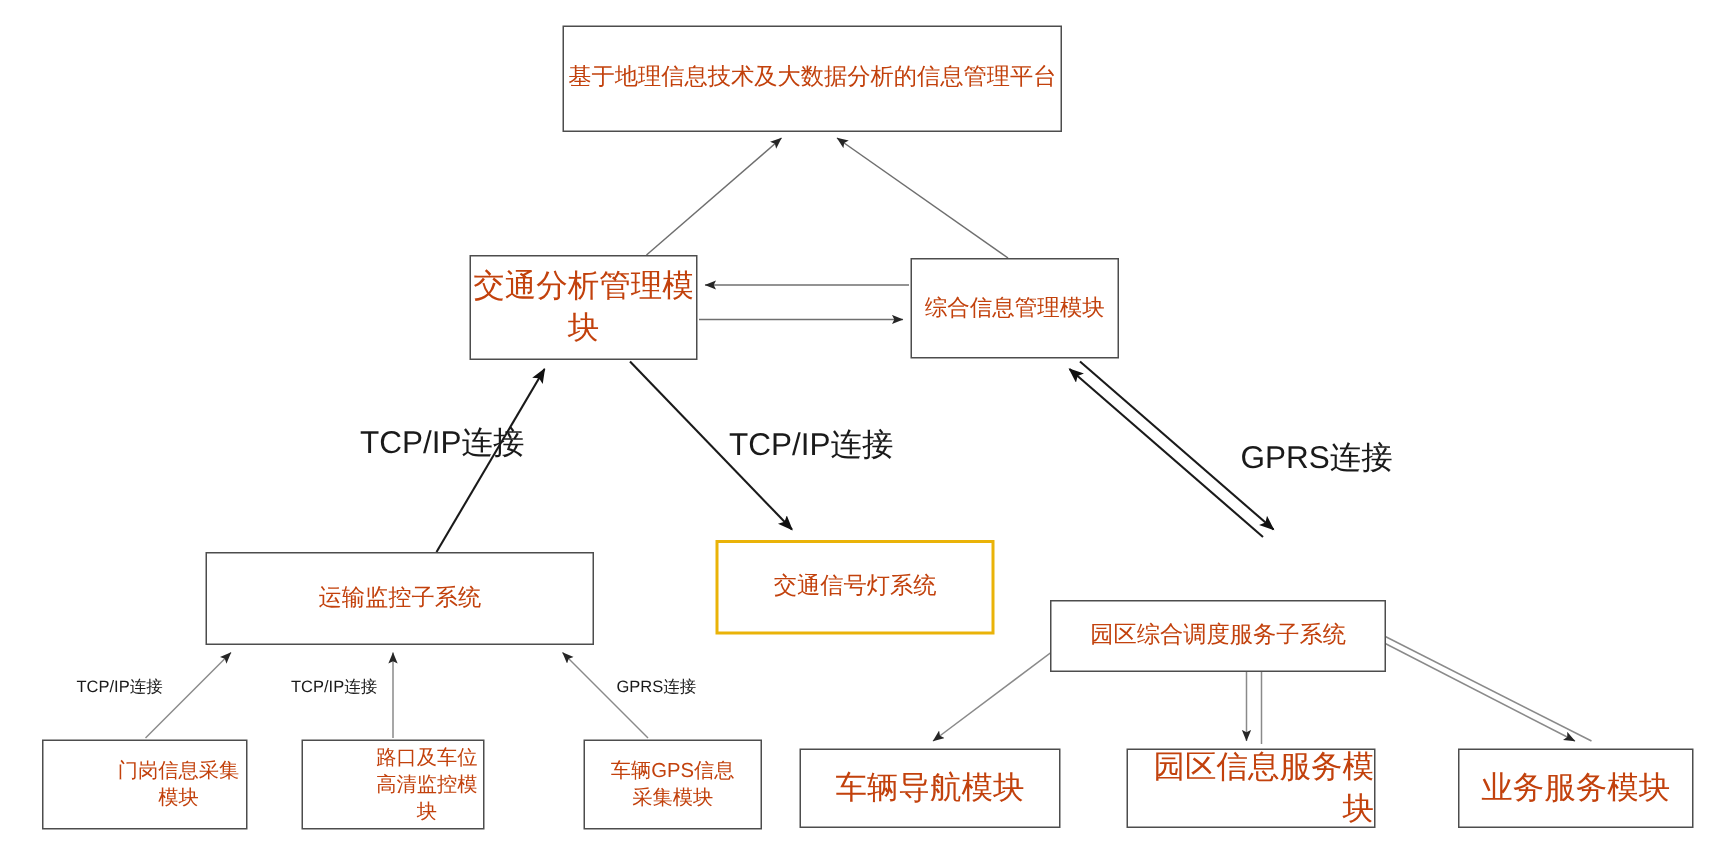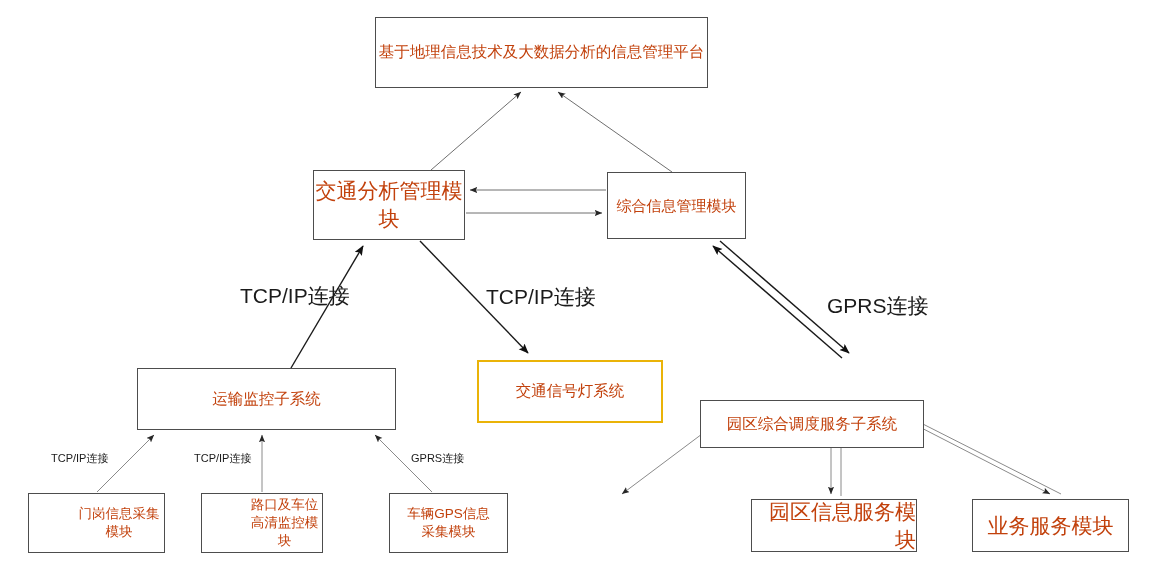--- a/index.html
+++ b/index.html
@@ -160,20 +160,23 @@
   <div class="node-box fs-13" style="left:201px; top:493px; width:122px; height:60px;padding-left:45px;">
     <span class="node-label">路口及车位
 高清监控模块</span>
   </div>
 
   <div class="node-box fs-13" style="left:389px; top:493px; width:119px; height:60px;">
     <span class="node-label">车辆GPS信息
 采集模块</span>
   </div>
 
+  <div class="node-box fs-15" style="left:533px; top:499px; width:174px; height:53px;">
+    <span class="node-label">车辆导航模块</span>
+  </div>
 
   <div class="node-box fs-15" style="left:751px; top:499px; width:166px; height:53px;text-align:right;">
     <span class="node-label">园区信息服务模块</span>
   </div>
 
   <div class="node-box fs-15" style="left:972px; top:499px; width:157px; height:53px;">
     <span class="node-label">业务服务模块</span>
   </div>
 
   <div class="edge-label fs-15" style="left:240px; top:283px;">TCP/IP连接</div>

